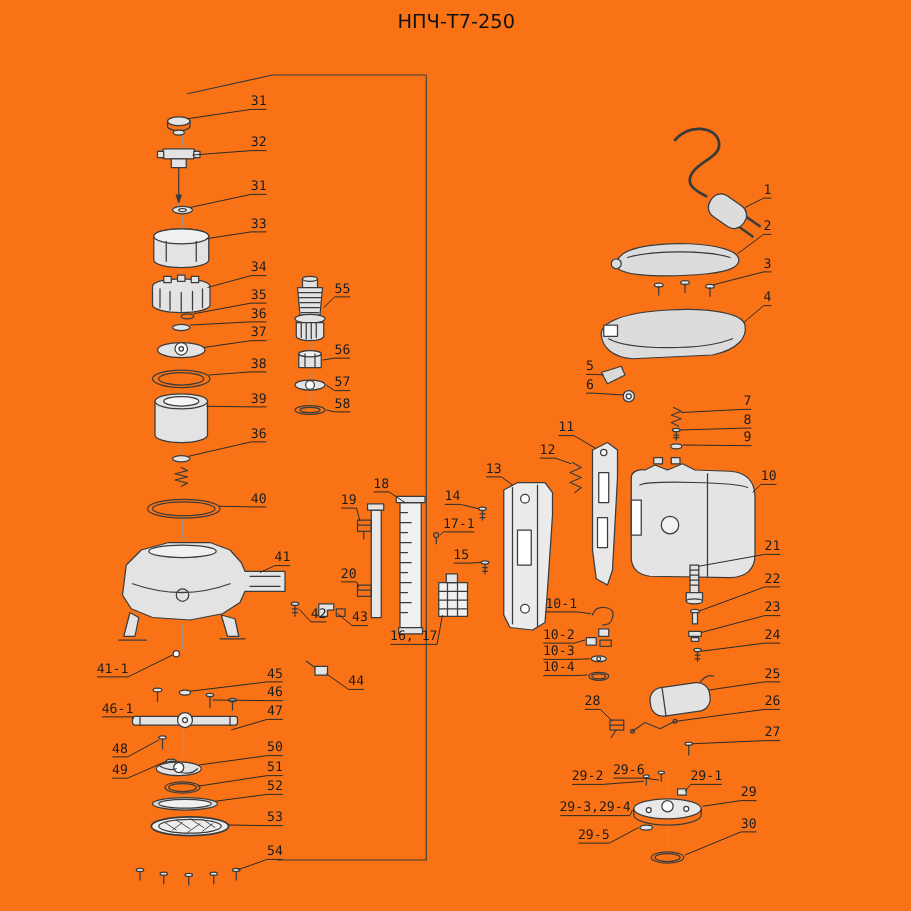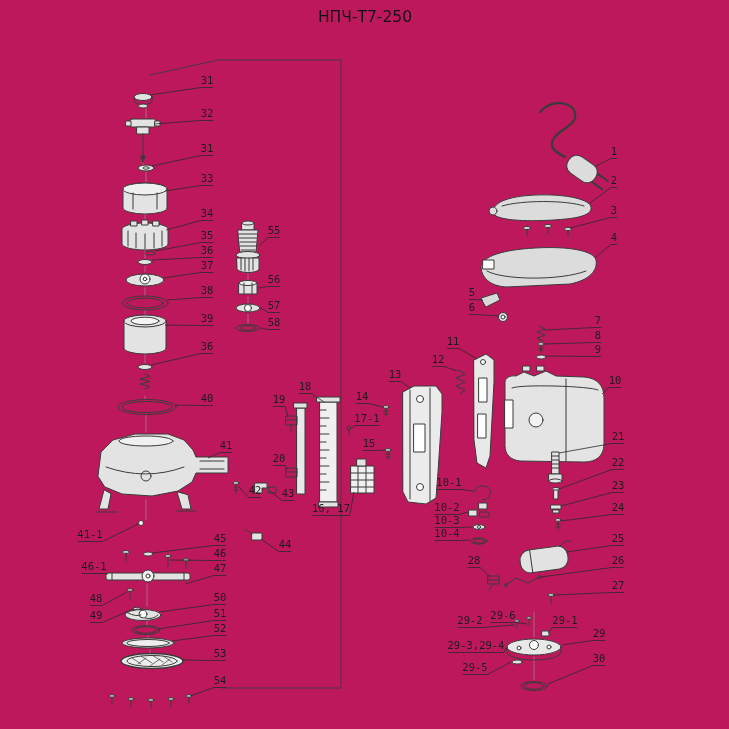--- a/index.html
+++ b/index.html
@@ -1,16 +1,16 @@
 <!DOCTYPE html>
 <html><head>
 <meta charset="utf-8">
 <style>
   html,body{margin:0;padding:0;background:#ffffff;}
-  .stage{position:relative;width:729px;height:729px;margin:0 auto;background:#be185d;overflow:hidden;}
+  .stage{position:relative;width:729px;height:729px;margin:0 auto;background:#f97316;overflow:hidden;}
   svg{position:absolute;left:0;top:0;}
   #diagram-title-text{font-family:"DejaVu Sans", sans-serif;font-size:15.5px;}
   .callout-text{font-family:"DejaVu Sans Mono", monospace;font-size:10.5px;}
 </style>
 </head>
 <body>
 
 <div class="stage">
 <svg id="diagram-svg" width="729" height="729" viewBox="0 0 729 729">
 

